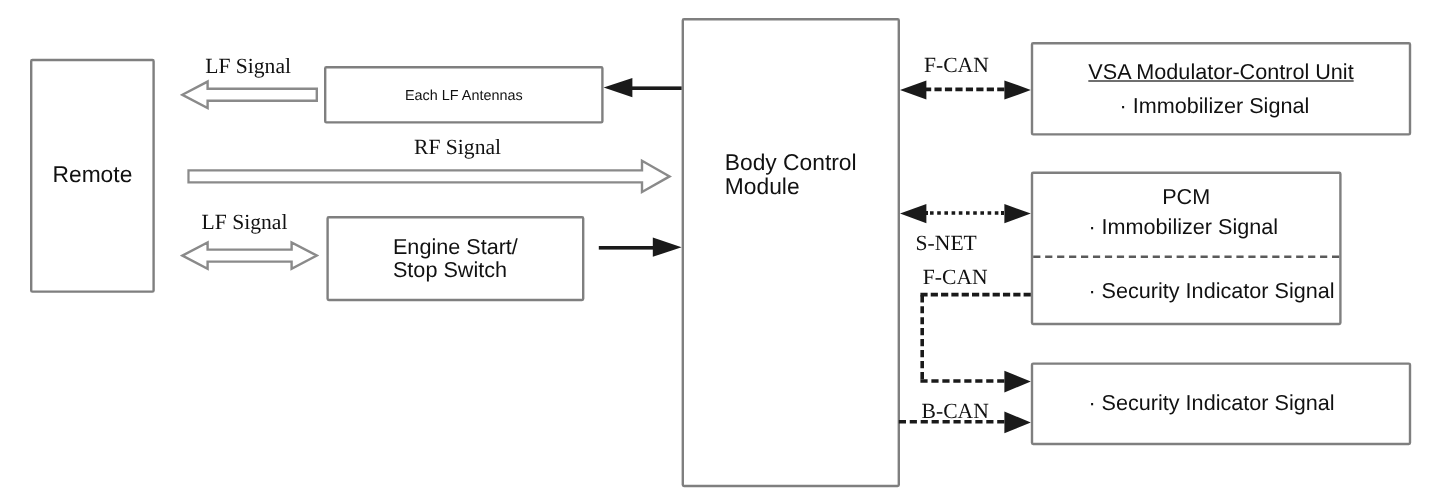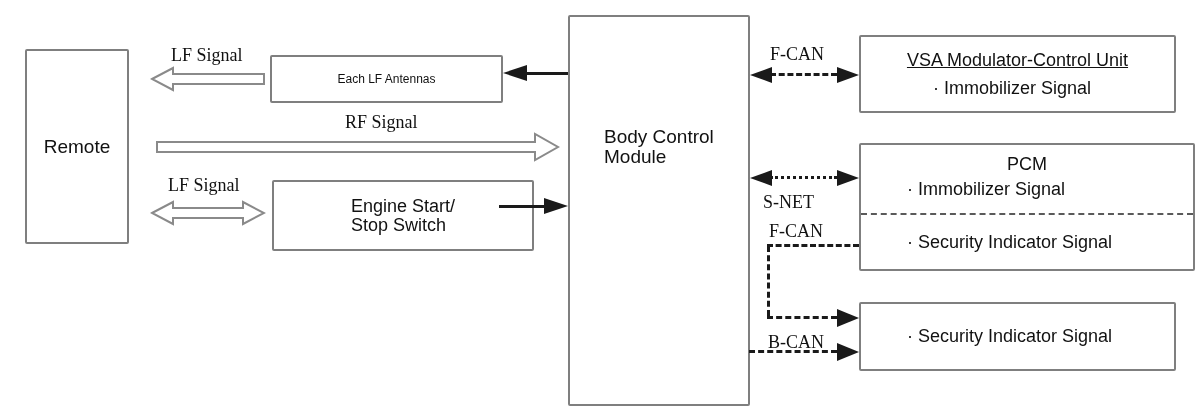--- a/index.html
+++ b/index.html
@@ -36,28 +36,28 @@
     position: absolute;
     font-size: 18px;
     line-height: 20px;
     white-space: nowrap;
     color: #111111;
     font-family: Liberation Serif, serif;
   }
   
   #remote-box   { left: 25px;  top: 49px;  width: 104px; height: 195px; font-size: 19px; }
   #antennas-box { left: 270px; top: 55px;  width: 233px; height: 48px;  font-size: 12px; }
-  #engine-box   { left: 272px; top: 180px; width: 262px; height: 71px;  font-size: 18px; justify-content: center; }
+  #engine-box   { left: 272px; top: 180px; width: 215px; height: 71px;  font-size: 18px; justify-content: center; }
   #engine-box .two-line { text-align: left; line-height: 19px; }
   #bcm-box      { left: 568px; top: 15px;  width: 182px; height: 391px; font-size: 19px; }
   #bcm-box .two-line { position: absolute; left: 34px; top: 110px; text-align: left; line-height: 20px; }
   #vsa-box      { left: 859px; top: 35px;  width: 317px; height: 78px;  font-size: 18px; line-height: 28px; }
   #vsa-box .title  { text-align: center; text-decoration: underline; }
   #vsa-box .bullet { text-align: left; padding-left: 72px; }
-  #pcm-box      { left: 859px; top: 143px; width: 336px; height: 128px; font-size: 18px; }
+  #pcm-box      { left: 859px; top: 143px; width: 259px; height: 128px; font-size: 18px; }
   #pcm-box .title   { position: absolute; left: 0; right: 0; top: 8px;  text-align: center; line-height: 22px; }
   #pcm-box .bullet1 { position: absolute; left: 46px; top: 33px; line-height: 22px; text-align: left; }
   #pcm-box .divider { position: absolute; left: 0; right: 0; top: 68px; height: 0; border-top: 2px dashed #5a5a5a; }
   #pcm-box .bullet2 { position: absolute; left: 46px; top: 70px; height: 54px; display: flex; align-items: center; text-align: left; }
   #gauge-box    { left: 859px; top: 302px; width: 317px; height: 69px; font-size: 18px; line-height: 27px; }
   #gauge-box .title  { text-align: center; }
   #gauge-box .bullet { text-align: left; padding-left: 46px; }
   
   .hline { position: absolute; height: 3px; background: #1a1a1a; }
   .head  { position: absolute; width: 0; height: 0; }

